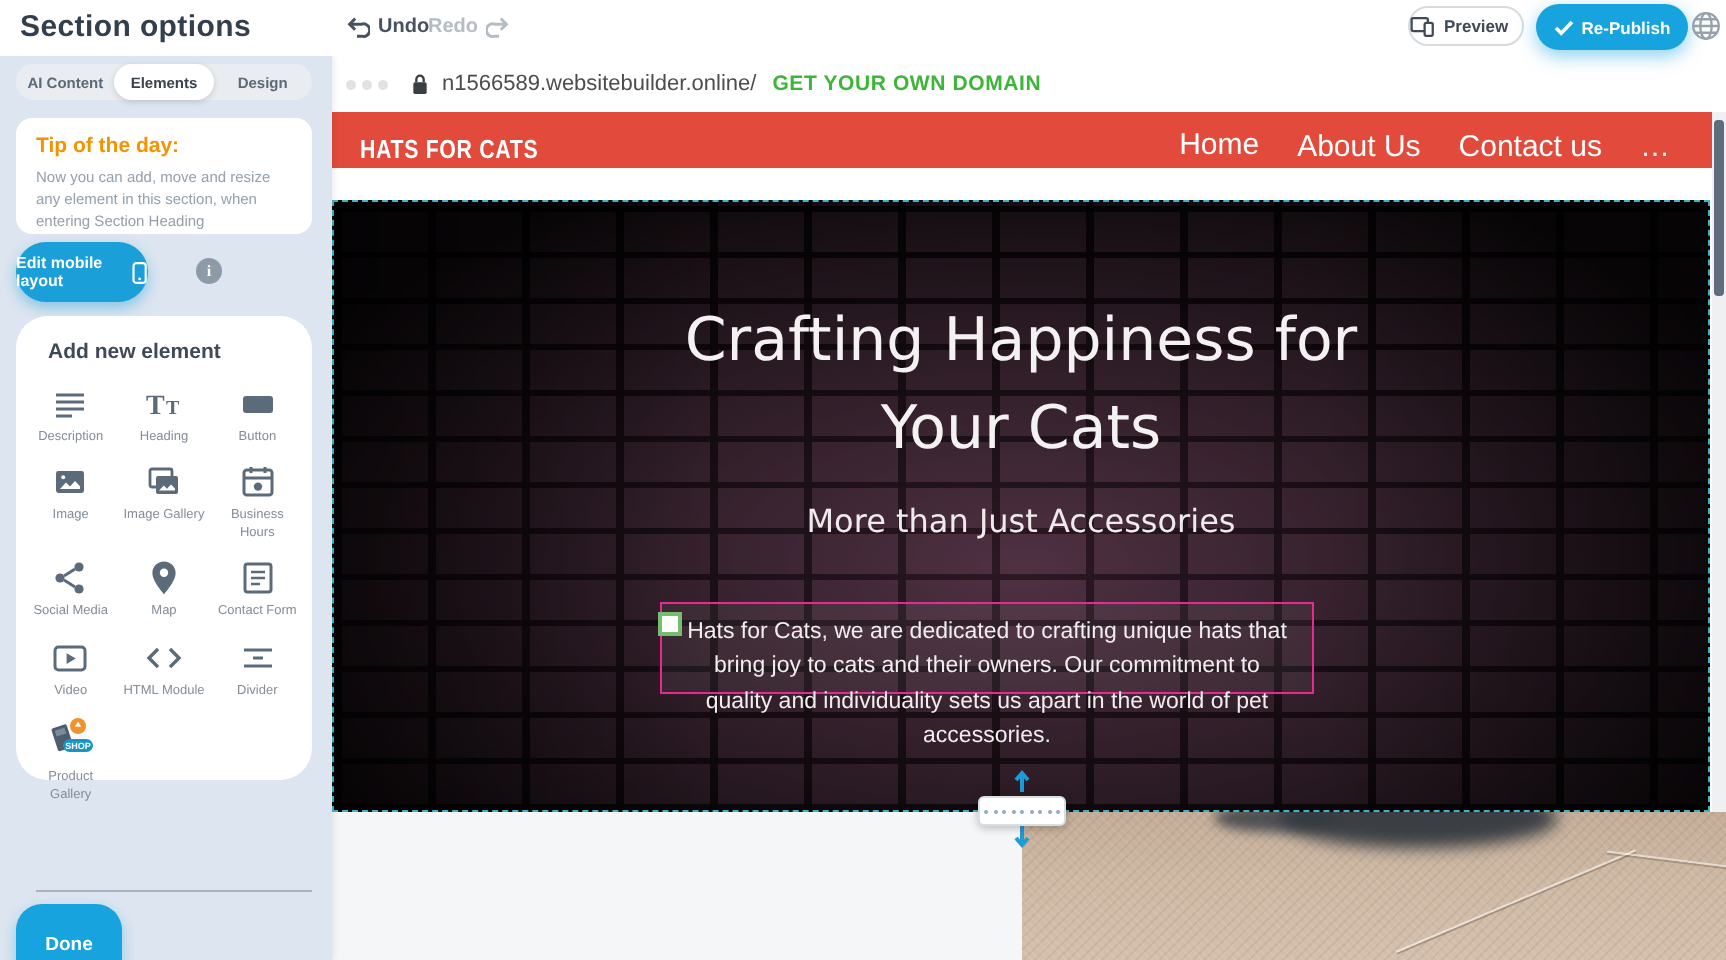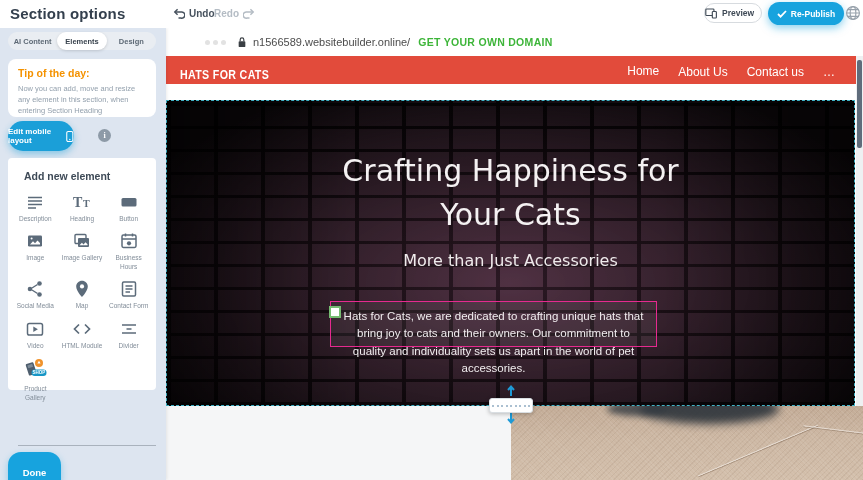--- a/index.html
+++ b/index.html
@@ -18,42 +18,42 @@
   
   .sidebar { position:absolute; left:0; top:28px; width:166px; height:452px; background:#dde5f0; box-shadow:1px 0 3px rgba(0,0,0,.08); z-index:20; }
   .tabs { position:absolute; left:8px; top:4px; width:148px; height:18px; background:#e9edf2; border-radius:9px; display:flex; }
   .tab { flex:1; display:flex; align-items:center; justify-content:center; font-size:7.5px; font-weight:bold; color:#5d6975; border-radius:9px; cursor:pointer; }
   .tab.active { background:#fff; box-shadow:0 1px 3px rgba(0,0,0,.15); color:#39434e; }
   .tip-card { position:absolute; left:8px; top:31px; width:148px; height:58px; background:#fff; border-radius:8px; padding:8px 10px; }
   .tip-title { font-size:10.5px; font-weight:bold; color:#f49200; margin-bottom:5px; }
   .tip-body { font-size:7.5px; color:#93a0ad; line-height:1.45; }
   .edit-mobile-btn { position:absolute; left:8px; top:93px; width:66px; height:30px; border-radius:16px; background:#1b9fd8; box-shadow:0 3px 7px rgba(27,159,216,.45); display:flex; align-items:center; justify-content:center; gap:6px; font-size:8px; font-weight:bold; color:#fff; cursor:pointer; }
   .info-dot { position:absolute; left:98px; top:101px; width:13px; height:13px; border-radius:50%; background:#8d9aa7; color:#fff; font-size:8px; font-weight:bold; display:flex; align-items:center; justify-content:center; font-family:"Liberation Serif", serif; cursor:pointer; }
-  .add-panel { position:absolute; left:8px; top:130px; width:148px; height:232px; background:#fff; border-radius:4px; padding:10px 4px 0 4px; }
+  .add-panel { position:absolute; left:8px; top:130px; width:148px; height:232px; background:#fff; border-radius:16px; padding:10px 4px 0 4px; }
   .add-title { font-size:10.5px; font-weight:bold; color:#3e4a57; margin:2px 0 8px 12px; }
   .el-grid { display:grid; grid-template-columns:repeat(3,1fr); row-gap:4px; }
   .el-cell { display:flex; flex-direction:column; align-items:center; text-align:center; cursor:pointer; padding:2px 0; }
   .el-cell svg { display:block; }
   .el-label { font-size:6.5px; color:#828d99; margin-top:3px; line-height:1.3; max-width:44px; }
   .sb-divider { position:absolute; left:18px; top:417px; width:138px; height:1px; background:#a9b2bd; }
   .done-btn { position:absolute; left:8px; top:424px; width:53px; height:40px; border-radius:13px; background:#17a3de; box-shadow:0 3px 7px rgba(23,163,222,.4); display:flex; align-items:center; justify-content:center; font-size:9.5px; font-weight:bold; color:#fff; cursor:pointer; }
 
   
-  .browser-bar { position:absolute; left:166px; top:28px; width:697px; height:28px; background:#fff; display:flex; align-items:center;padding-left:32px; }
+  .browser-bar { position:absolute; left:166px; top:28px; width:697px; height:28px; background:#fff; display:flex; align-items:center; }
   .win-dots { display:flex; gap:3px; margin-left:7px; }
   .win-dots i { width:5px; height:5px; border-radius:50%; background:#e2e2e2; }
   .lock { margin-left:11px; }
   .url-text { margin-left:6px; font-size:11px; color:#4c4c4c; }
   .domain-cta { margin-left:8px; font-size:10.5px; font-weight:bold; color:#3db539; letter-spacing:.3px; cursor:pointer; }
 
   
   .site-header { position:absolute; left:166px; top:56px; width:691px; height:28px; background:#e24b3b; }
   .site-logo { position:absolute; left:14px; top:11px; font-size:13px; font-weight:bold; color:#fff; letter-spacing:.4px; transform:scaleX(.82); transform-origin:left center; white-space:nowrap; }
   .site-nav { position:absolute; right:22px; top:8px; display:flex; align-items:center; gap:19px; }
-  .nav-item { font-size:12px; color:#fff; padding-bottom:17px; cursor:pointer; white-space:nowrap; }
+  .nav-item { font-size:15px; color:#fff; padding-bottom:17px; cursor:pointer; white-space:nowrap; }
   .nav-item.active { border-bottom:1.5px solid #fff; }
 
   .hero { position:absolute; left:166px; top:100px; width:689px; height:306px;
     border:1px dashed #3fb3c6;
     background-image:
       radial-gradient(ellipse 62% 70% at 50% 60%, rgba(128,73,104,.30) 0%, rgba(10,5,8,.55) 70%, rgba(0,0,0,.82) 100%),
       linear-gradient(to right, rgba(0,0,0,.55), rgba(0,0,0,0) 28%, rgba(0,0,0,0) 72%, rgba(0,0,0,.45)),
       repeating-linear-gradient(0deg, rgba(5,3,4,.95) 0 3px, rgba(0,0,0,0) 3px 23px),
       repeating-linear-gradient(90deg, rgba(5,3,4,.95) 0 4px, rgba(0,0,0,0) 4px 47px);
     background-color:#3b2733; }

